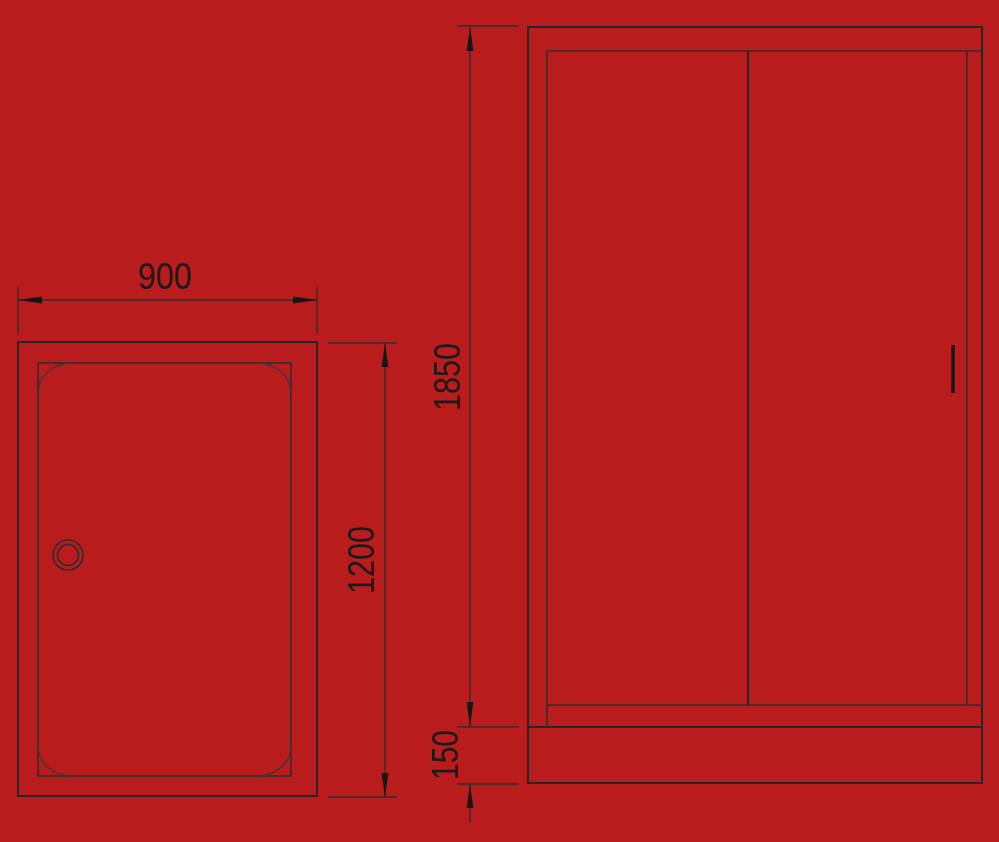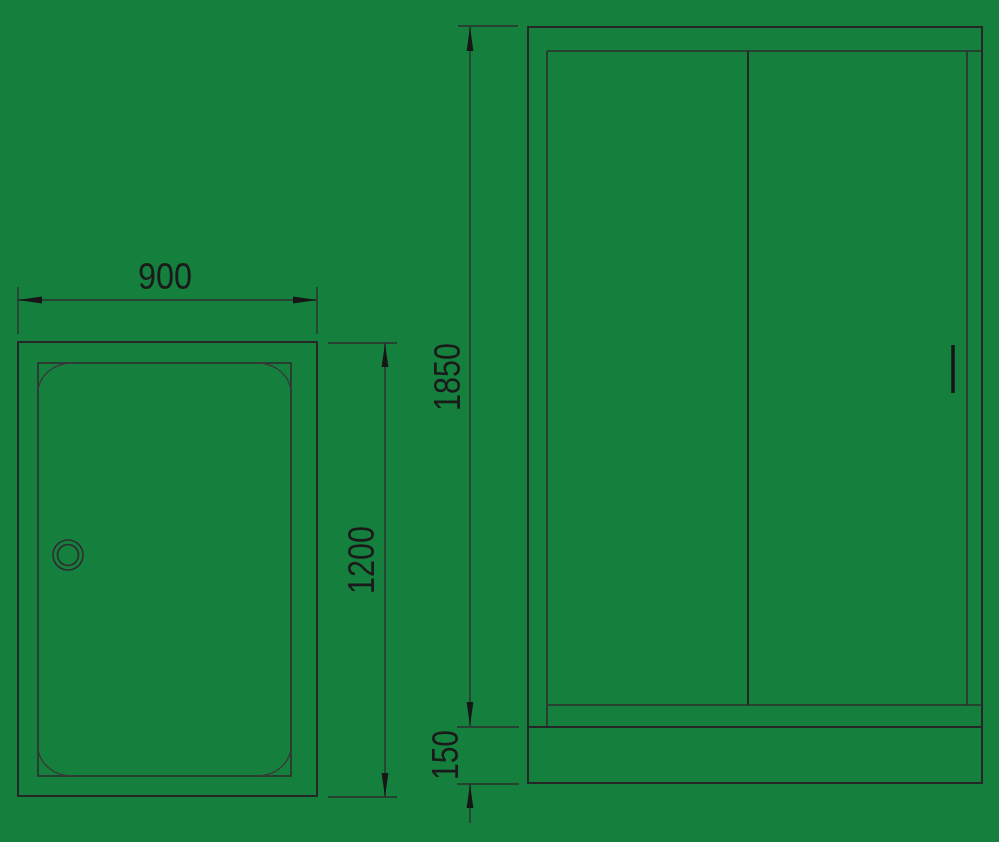--- a/index.html
+++ b/index.html
@@ -4,21 +4,21 @@
 <style>
   html, body {
     margin: 0;
     padding: 0;
     background: #ffffff;
   }
   .canvas {
     position: relative;
     width: 999px;
     height: 842px;
-    background: #15803d;
+    background: #b91c1c;
     font-family: "Liberation Sans", sans-serif;
   }
   svg { display: block; }
   .outline   { fill: none; stroke: #262626; stroke-width: 2;   }
   .thin      { fill: none; stroke: #2e2e2e; stroke-width: 1.6; }
   .arcline   { fill: none; stroke: #383838; stroke-width: 1.3; }
   .dimline   { fill: none; stroke: #2e2e2e; stroke-width: 1.4; }
   .arrow     { fill: #161616; stroke: none; }
   .dimtext   {
     fill: #1a1a1a;

